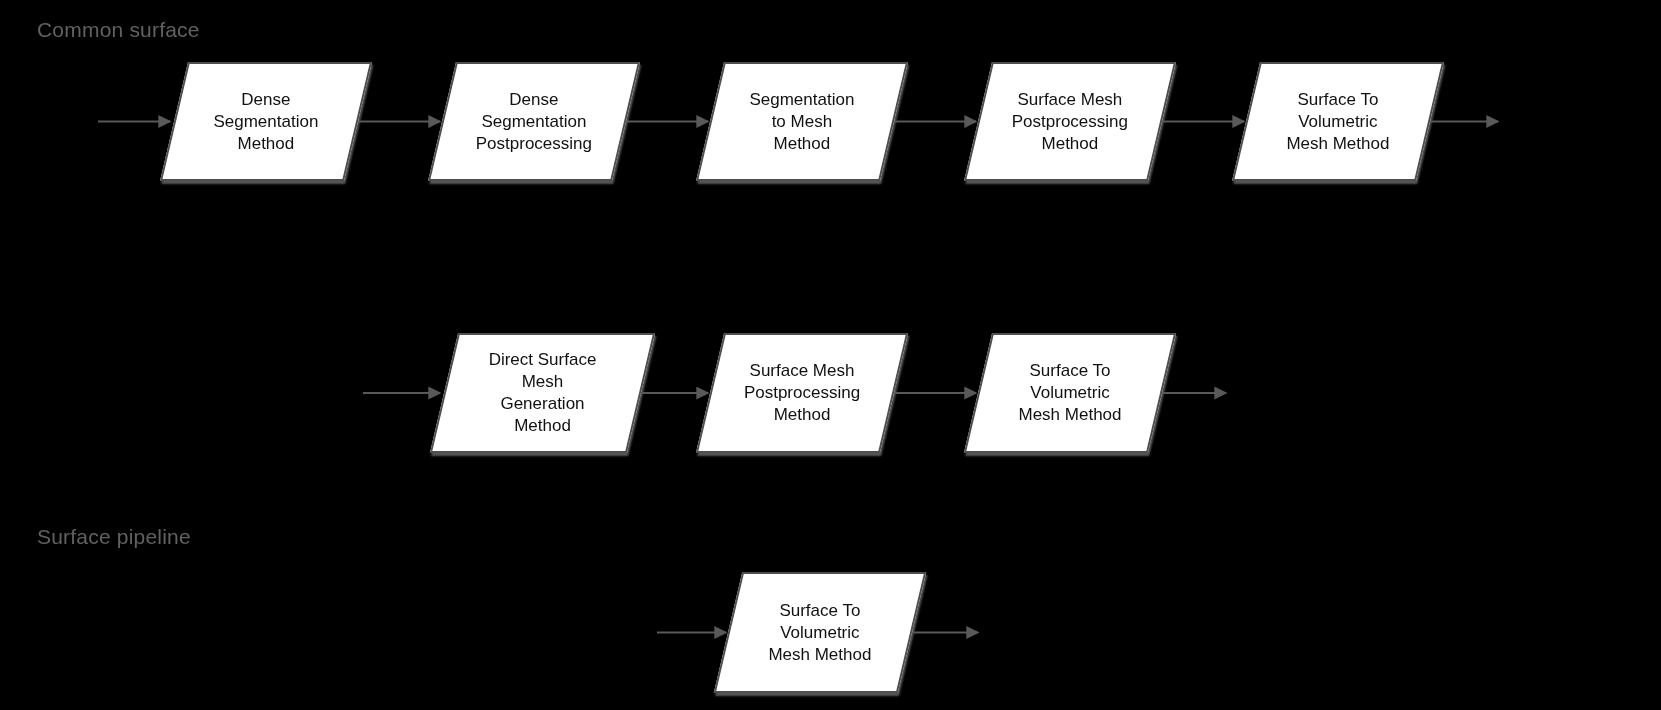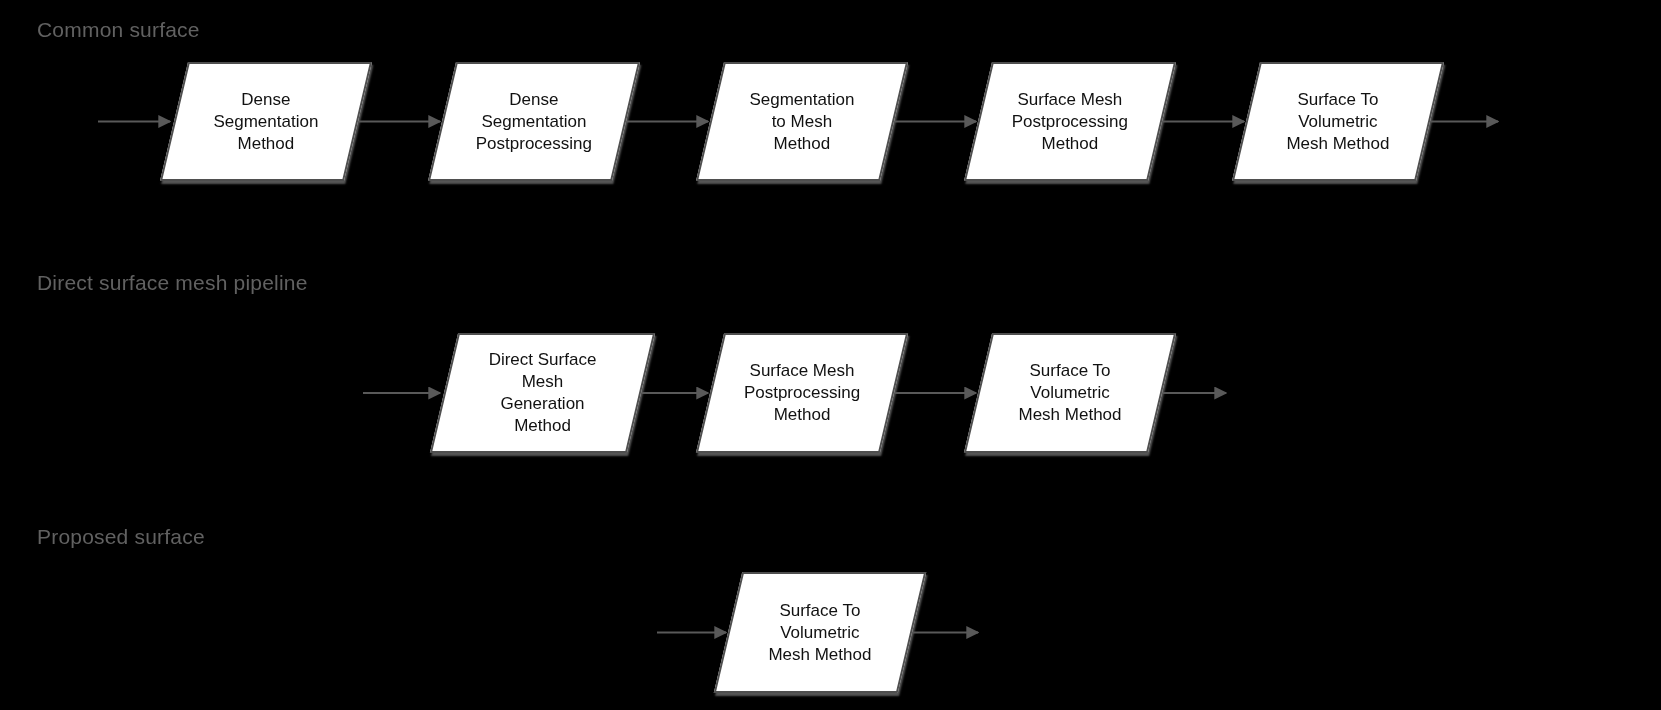--- a/index.html
+++ b/index.html
@@ -75,22 +75,21 @@
     <line x1="363" y1="393" x2="440" y2="393" marker-end="url(#ah)"></line>
     <line x1="641" y1="393" x2="708" y2="393" marker-end="url(#ah)"></line>
     <line x1="894" y1="393" x2="976" y2="393" marker-end="url(#ah)"></line>
     <line x1="1162" y1="393" x2="1226" y2="393" marker-end="url(#ah)"></line>
 
     <line x1="657" y1="632.5" x2="726" y2="632.5" marker-end="url(#ah)"></line>
     <line x1="912" y1="632.5" x2="978" y2="632.5" marker-end="url(#ah)"></line>
   </svg>
 
   <div class="section-title" style="left:37px;top:17px;">Common surface</div>
-  <div class="section-title" style="left:37px;top:270px;">Direct surface mesh pipeline</div>
-  <div class="section-title" style="left:37px;top:524px;">Proposed surface</div>
+  <div class="section-title" style="left:37px;top:524px;">Surface pipeline</div>
 
   <div class="node" style="left:174px;top:62px;width:184px;height:119px;">
     <div class="node-label">Dense
 Segmentation
 Method</div>
   </div>
   <div class="node" style="left:442px;top:62px;width:184px;height:119px;">
     <div class="node-label">Dense
 Segmentation
 Postprocessing</div>

